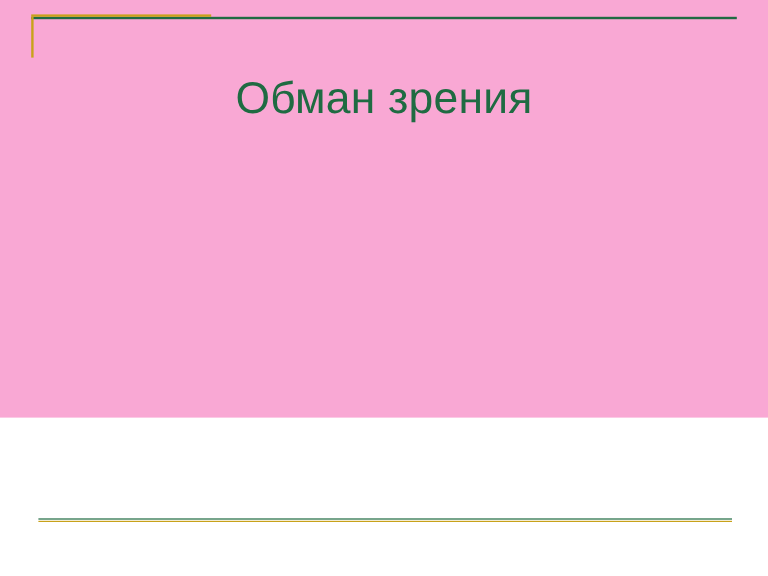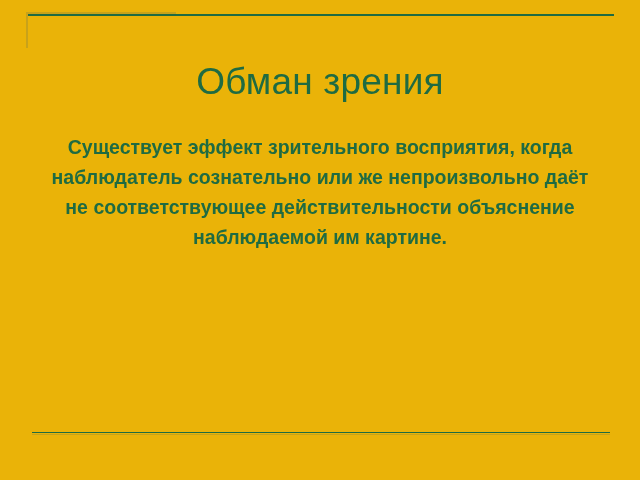--- a/index.html
+++ b/index.html
@@ -9,22 +9,22 @@
   body {
     width: 640px;
     height: 480px;
     background: #ffffff;
     font-family: "Liberation Sans", sans-serif;
     overflow: hidden;
   }
   .slide {
     position: relative;
     width: 640px;
-    height: 480px;
-    background: #eab308;
+    height: 348px;
+    background: #f9a8d4;
     box-sizing: border-box;
   }
   
   .top-rule {
     position: absolute;
     left: 26px;
     top: 14px;
     width: 588px;
     height: 2px;
     background: #1f6b42;
@@ -91,18 +91,17 @@
 <body>
 
 <div class="slide">
 
   <div class="top-rule"></div>
   <div class="top-accent"></div>
   <div class="left-accent"></div>
 
   <h1 class="title">Обман зрения</h1>
 
-  <p class="body-text">Существует эффект зрительного восприятия, когда наблюдатель сознательно или же непроизвольно даёт не соответствующее действительности объяснение наблюдаемой им картине.</p>
 
   <div class="bottom-rule"></div>
   <div class="bottom-accent"></div>
 
 </div>
 
 </body></html>

